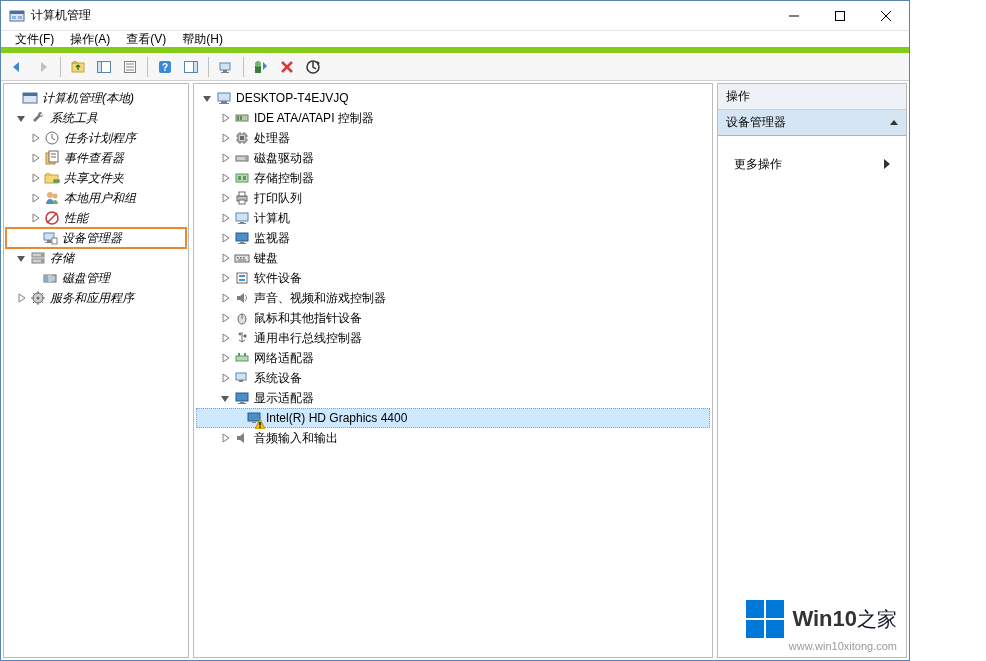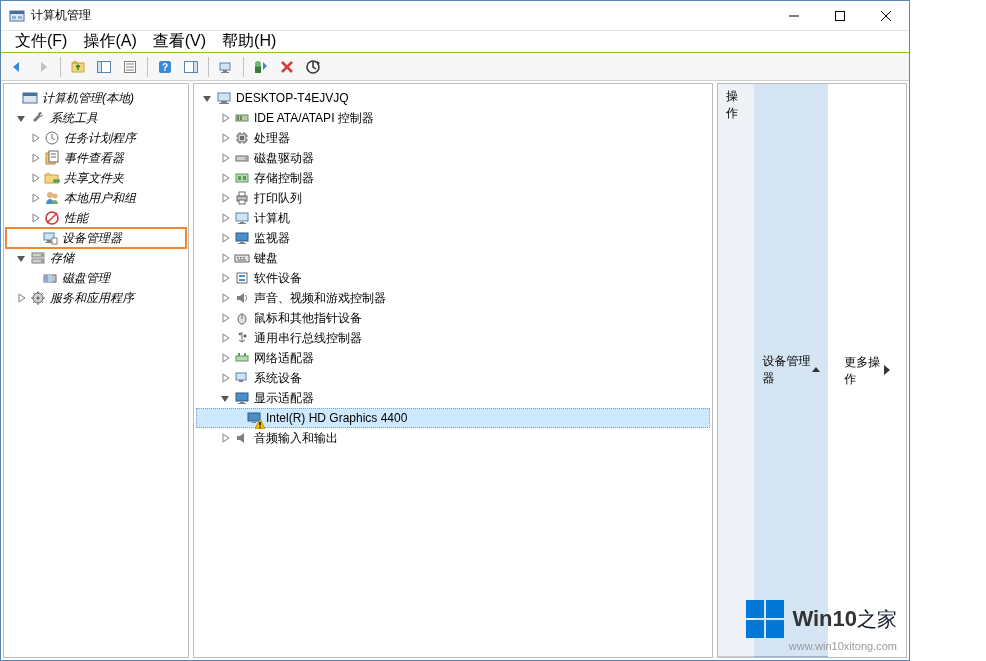--- a/index.html
+++ b/index.html
@@ -6,36 +6,36 @@
   html, body { margin:0; padding:0; }
   .window { width:910px; height:661px; border:1px solid #5a85b2; background:#fff; position:relative; display:flex; flex-direction:column; }
   
   .titlebar { height:30px; display:flex; align-items:center; padding:0 0 0 8px; background:#fff; border-bottom:1px solid #e5e5e5;}
   .titlebar .title-icon { width:16px; height:16px; margin-right:6px; }
   .titlebar .title { font-size:12px; color:#000; flex:0 0 auto;}
   .titlebar .spacer { flex:1; }
   .winbtn { width:46px; height:30px; display:flex; align-items:center; justify-content:center; }
   .winbtn svg { width:10px; height:10px; }
   
-  .menubar { height:22px; display:flex; align-items:center; padding:0 6px; background:#fff; border-bottom:1px solid #84cc16; font-size:16px; }
+  .menubar { height:22px; display:flex; align-items:center; padding:0 6px; background:#fff; border-bottom:6px solid #84cc16; font-size:12px; }
   .menu-item { padding:2px 8px; }
   
   .toolbar { height:28px; background:#f7f7f7; border-bottom:1px solid #d0d0d0; display:flex; align-items:center; padding:0 4px; gap:2px;}
   .tbtn { width:24px; height:24px; display:flex; align-items:center; justify-content:center; border:1px solid transparent; }
   .tsep { width:1px; height:20px; background:#c0c0c0; margin:0 3px; }
   .tbtn svg { width:16px; height:16px; }
   
   .main { flex:1; display:flex; min-height:0; }
   .pane { border:1px solid #bcbcbc; margin:2px; background:#fff; overflow:auto; }
   .pane-left { width:186px; flex:0 0 186px;font-style:italic; }
   .pane-center { flex:1; }
-  .pane-right { width:190px; flex:0 0 190px; display:flex; flex-direction:row; }
+  .pane-right { width:190px; flex:0 0 190px; display:flex; flex-direction:column; }
   .pane-right-header { background:#eef1f5; font-size:12px; padding:4px 8px; border-bottom:1px solid #d0d0d0;}
   .pane-right-section { background:#d6e5f3; border-bottom:1px solid #9ab8d4; font-size:12px; padding:4px 8px; display:flex; align-items:center; justify-content:space-between;}
-  .pane-right-item { font-size:12px; padding:4px 16px; display:flex; justify-content:space-between; align-items:center;}
+  .pane-right-item { font-size:12px; padding:20px 16px; display:flex; justify-content:space-between; align-items:center;}
   
   .tree { font-size:12px; padding:4px 2px; }
   .tree-row { display:flex; align-items:center; height:20px; white-space:nowrap; padding-right:4px;}
   .tree-row.selected { background:#cde8ff; outline:1px dotted #7da2ce; outline-offset:-1px;}
   .tree-row.boxed { outline:2px solid #ee8833; outline-offset:-1px; background:#fff;}
   .tw { width:14px; height:14px; display:flex; align-items:center; justify-content:center; margin-right:2px; flex:0 0 14px;}
   .tw svg { width:10px; height:10px; }
   .ticon { width:16px; height:16px; margin-right:4px; flex:0 0 16px; display:flex; align-items:center; justify-content:center;}
   .ticon svg { width:16px; height:16px; }
   .tlabel { }

